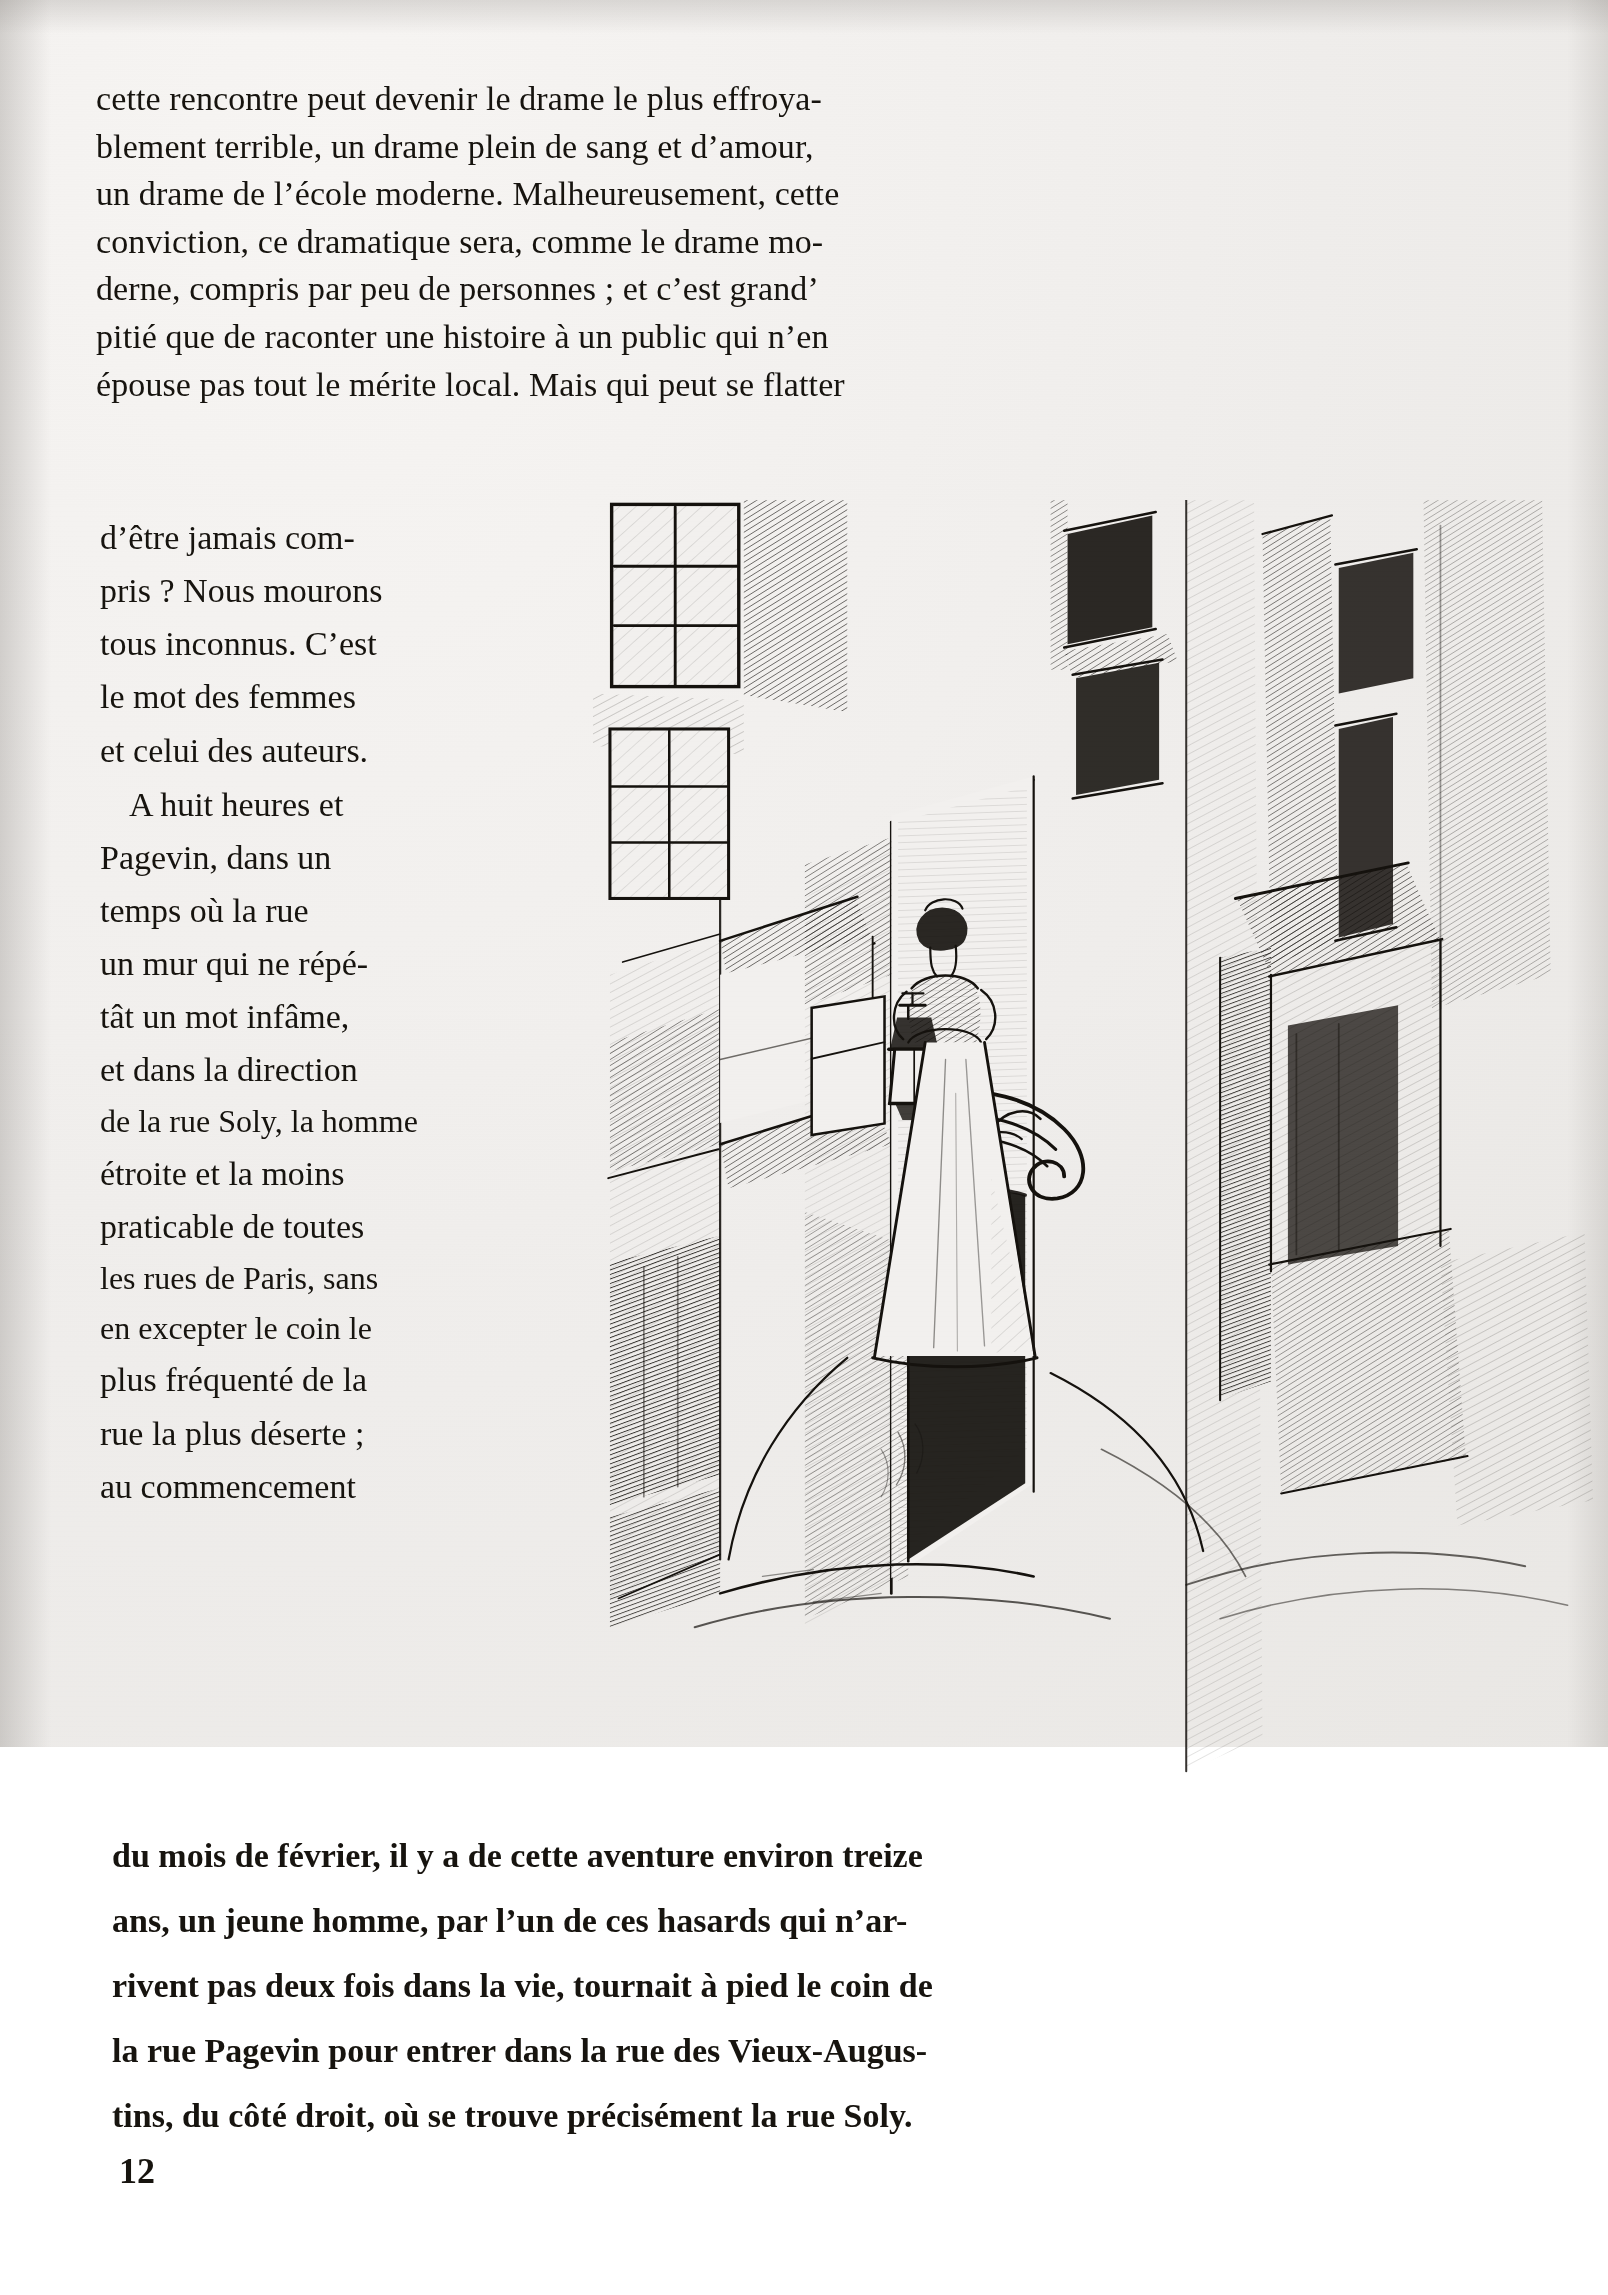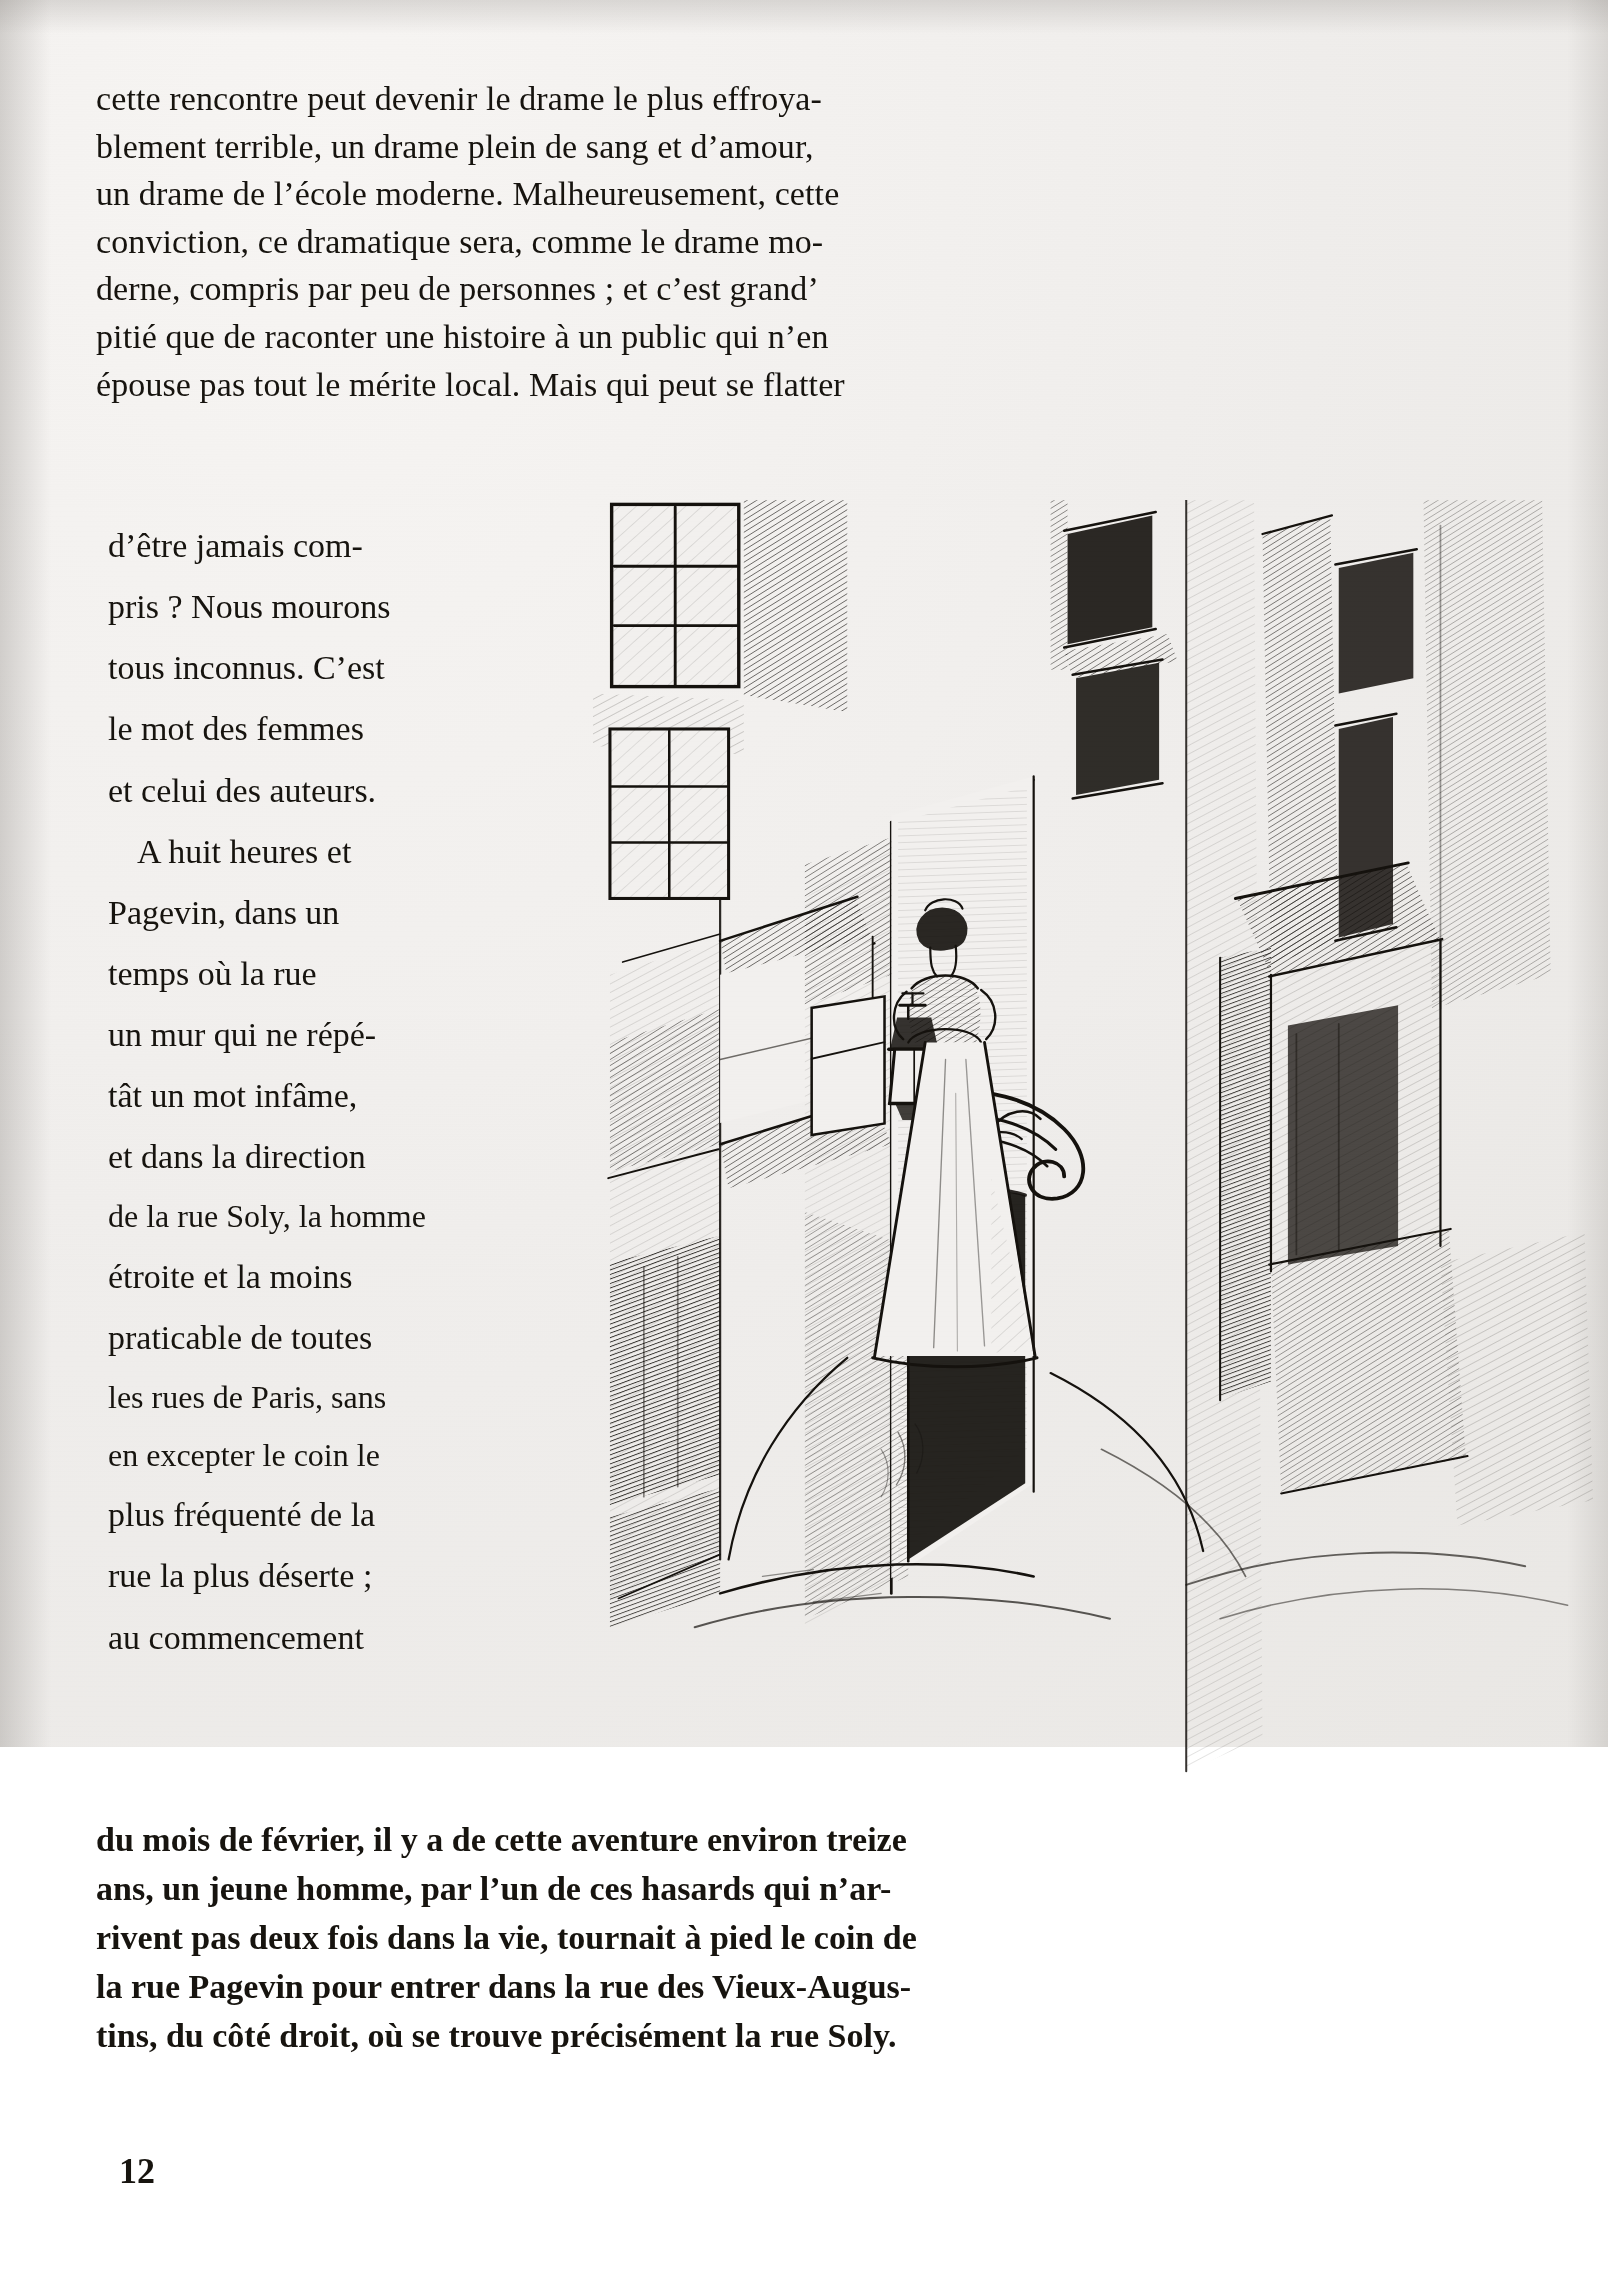--- a/index.html
+++ b/index.html
@@ -81,34 +81,34 @@
   .narrow-col {
     position: absolute;
     left: 96px;
     top: 509px;
     width: 475px;
     color: #17140f;
     font-size: 34px;
     line-height: 1.445;
     text-align: justify;
   }
-  .narrow-col p { margin: 12px; }
+  .narrow-col p { margin: 4px; }
 
   .bottom-block {
     position: absolute;
     left: 96px;
     top: 1816px;
     width: 1272px;
     color: #17140f;
     font-size: 34px;
     line-height: 1.44;
     text-align: justify;
     font-weight: 600;
   }
-  .bottom-block p { margin: 0; }
+  .bottom-block p { margin: 16px; }
 
   .folio {
     position: absolute;
     left: 119px;
     top: 2150px;
     font-size: 36px;
     font-weight: 700;
     color: #17140f;
   }
 

